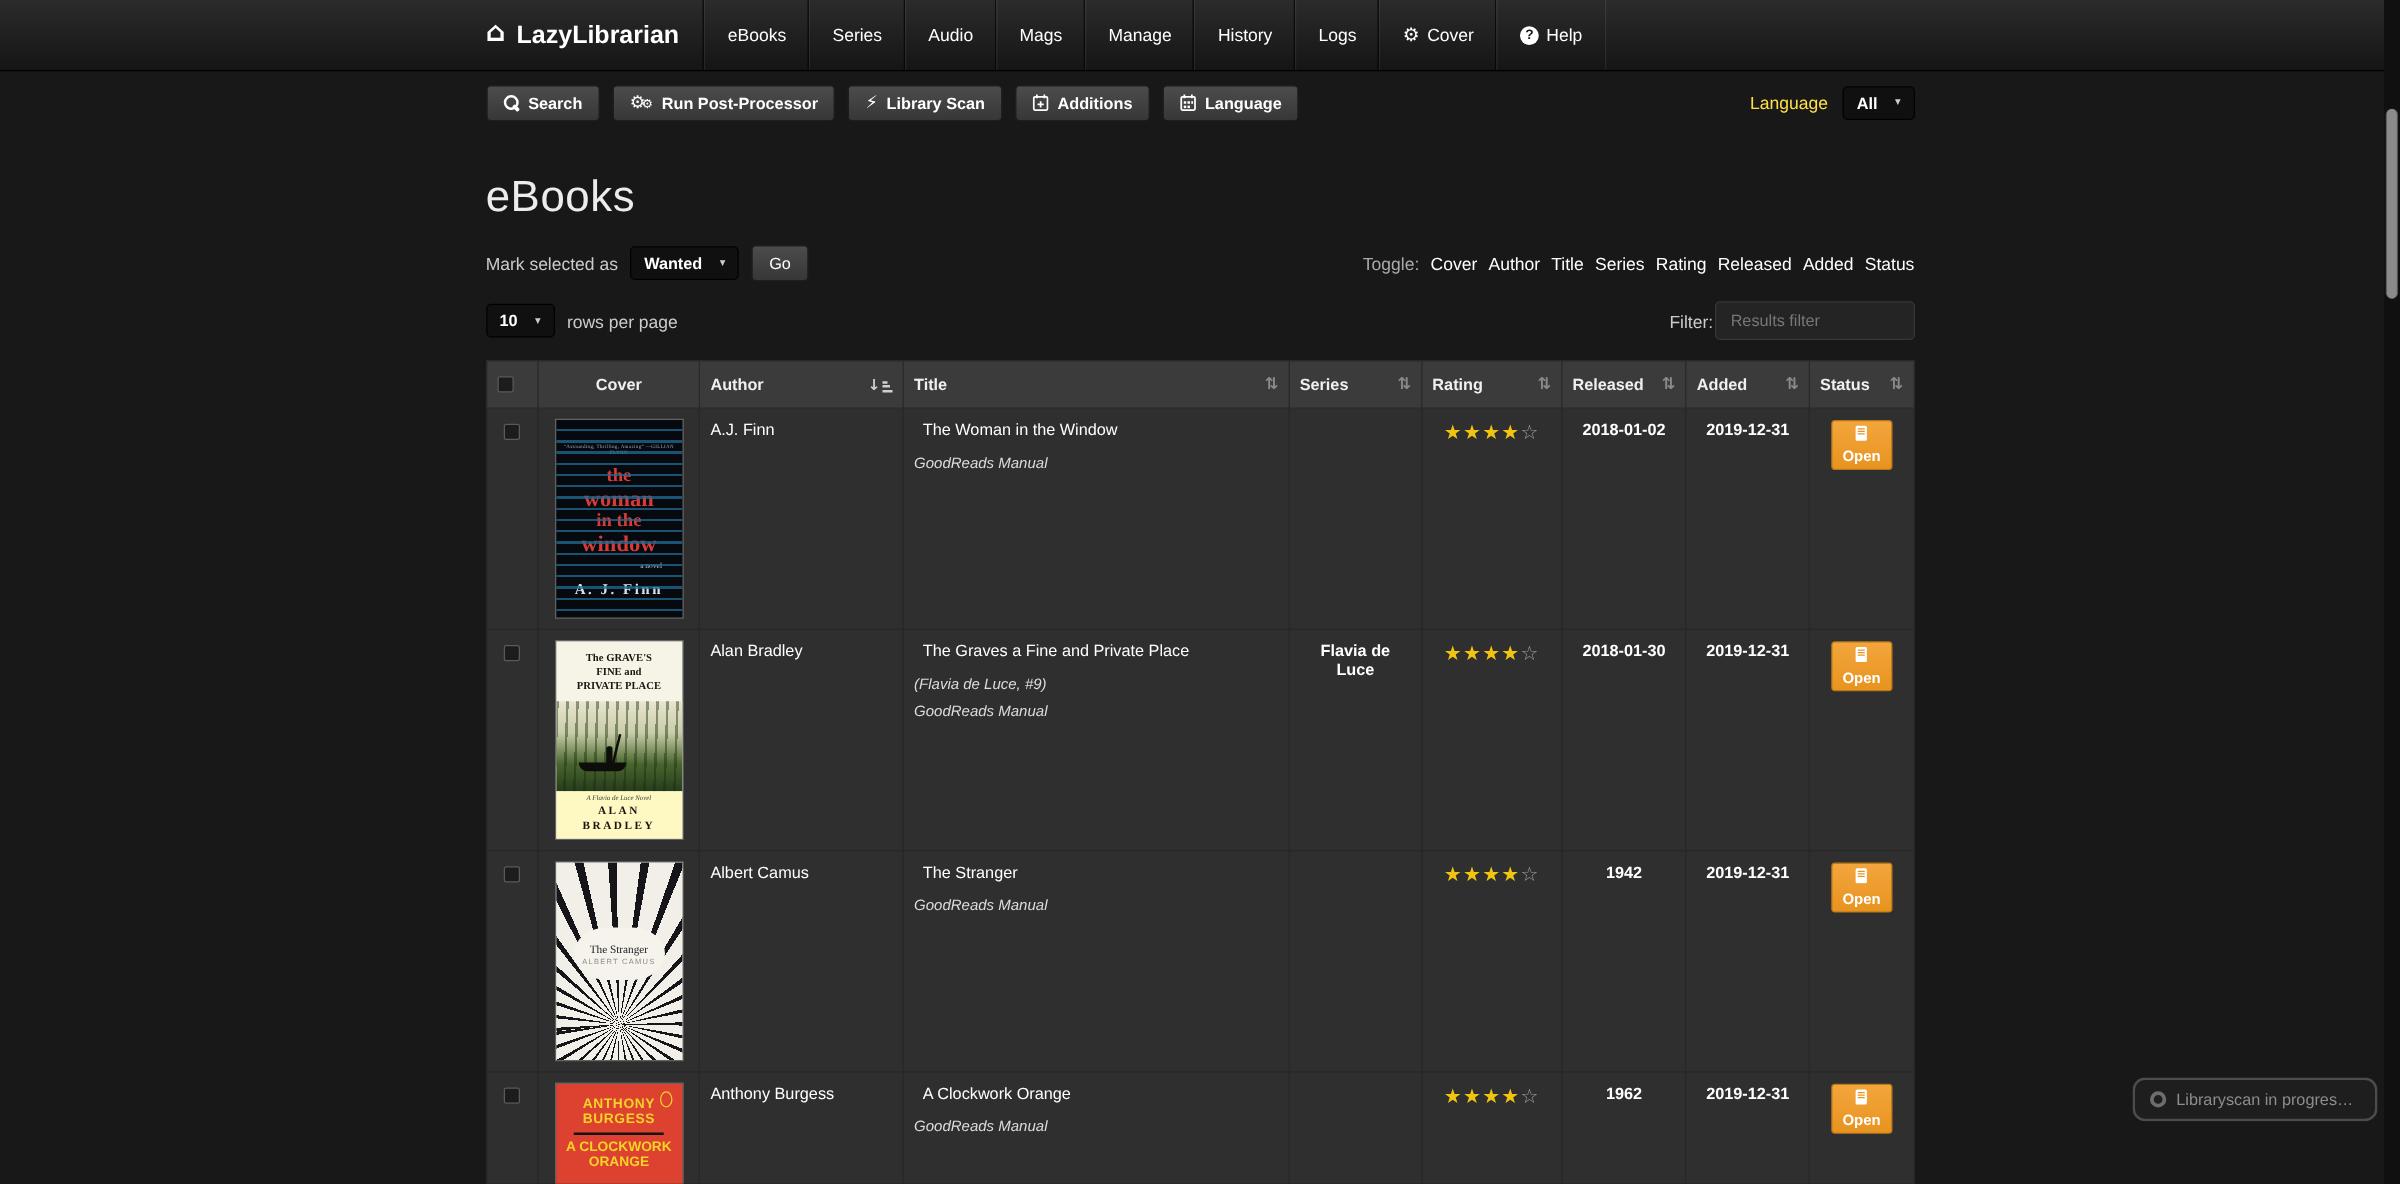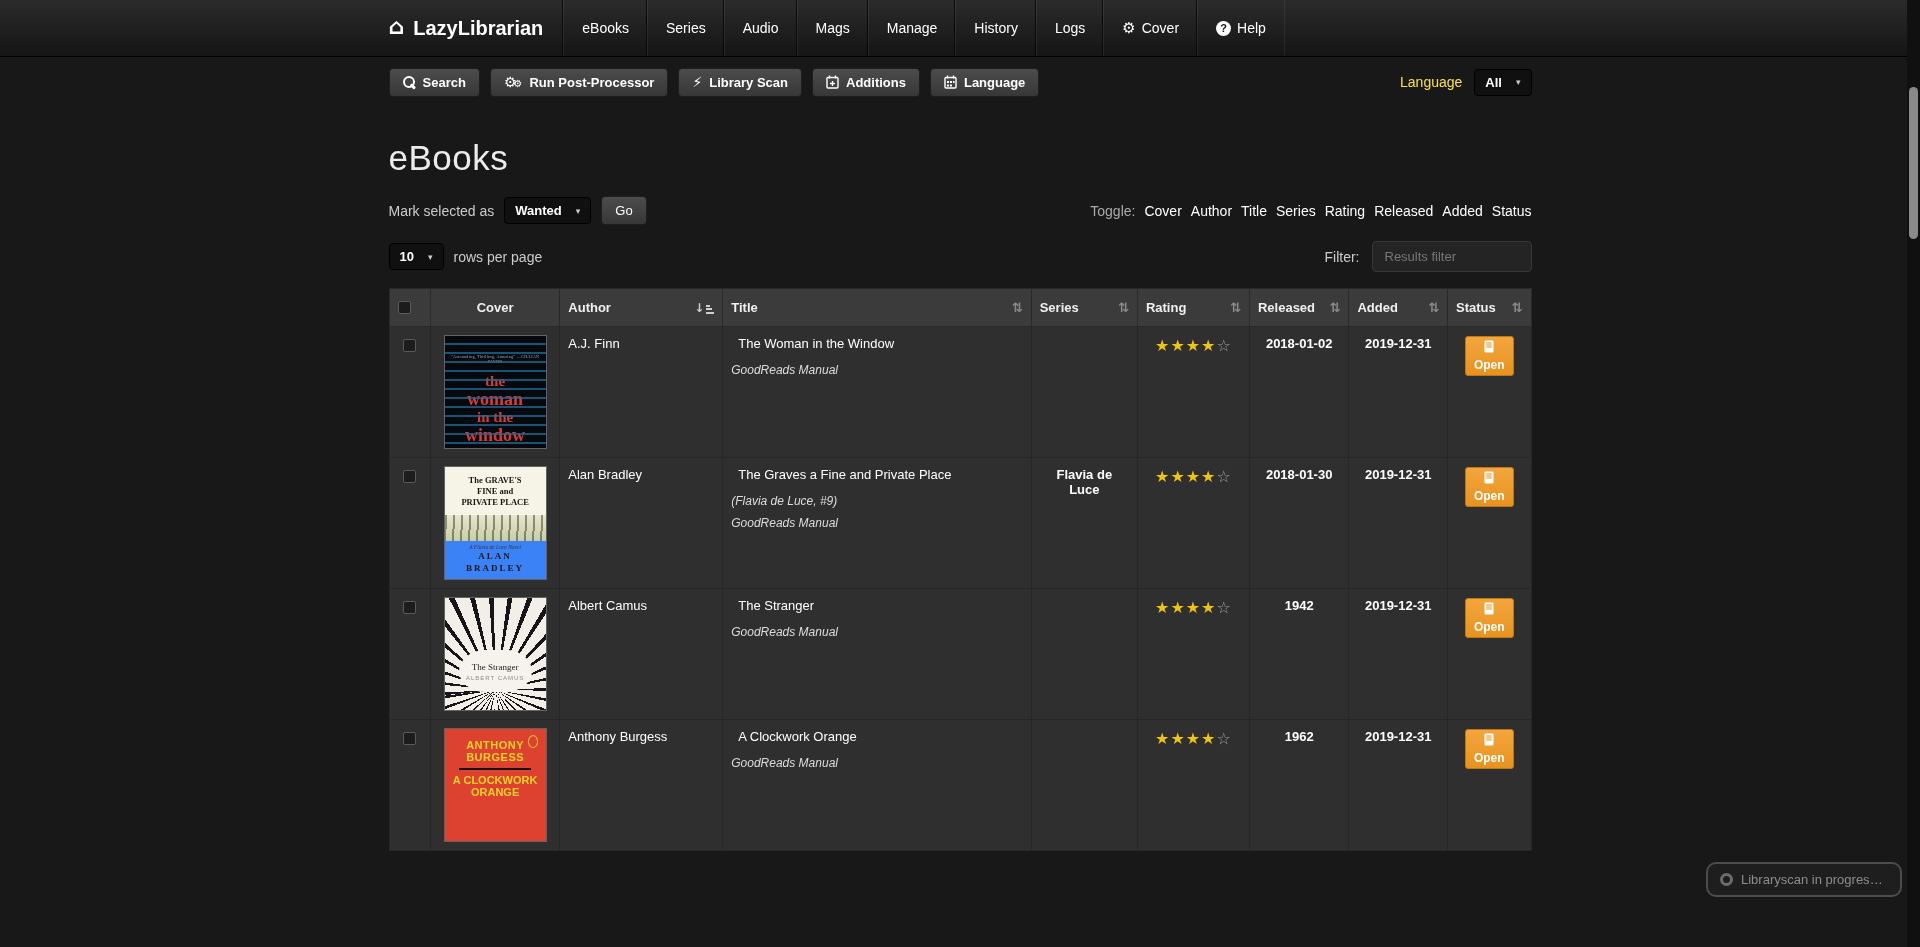--- a/index.html
+++ b/index.html
@@ -67,21 +67,21 @@
   .controls-row .gap { margin-right:10px; }
   .btn-go {
     background:linear-gradient(#4c4c4c,#373737); border:1px solid #1e1e1e; color:#fff;
     font-size:13px; font-weight:normal; padding:6px 13px; border-radius:4px; cursor:pointer;
     font-family:"Liberation Sans", sans-serif;
   }
   .toggle-wrap { margin-left:auto; display:flex; gap:9px; align-items:center; }
   .toggle-label { color:#aaa; }
   .toggle-link { color:#fff; cursor:pointer; }
 
-  .filter-wrap { margin-left:auto; display:flex; gap:12px; align-items:center; }
+  .filter-wrap { margin-left:auto; display:flex; gap:1px; align-items:center; }
   .filter-input {
     background:#242424; border:1px solid #363636; border-radius:4px; color:#ddd;
     padding:7px 12px; width:160px; font-size:13px; outline:none;
     font-family:"Liberation Sans", sans-serif;
   }
   .filter-input::placeholder { color:#777; }
 
   
   table.books { width:100%; border-collapse:collapse; background:#2f2f2f; font-size:13px; }
   table.books th {
@@ -125,21 +125,21 @@
 
   .btn-open {
     background:linear-gradient(#f3a63d,#e8931f); border:1px solid #b97a16; border-radius:3px;
     color:#fff; font-weight:bold; font-size:12px; padding:3px 8px;
     display:inline-flex; gap:5px; align-items:center; cursor:pointer;
     font-family:"Liberation Sans", sans-serif;
     flex-direction:column;
   }
 
   
-  .cover { width:101px; height:112px; position:relative; overflow:hidden; margin:0 auto;
+  .cover { width:101px; height:158px; position:relative; overflow:hidden; margin:0 auto;
            outline:1px solid rgba(255,255,255,0.25); cursor:pointer; text-align:center; }
 
   
   .cv-www { background:#06090d; font-family:"Liberation Serif", serif; }
   .cv-www::after { content:""; position:absolute; inset:0;
      background:repeating-linear-gradient(180deg, transparent 0 7px, rgba(32,108,150,0.75) 7px 9px); }
   .cv-www .quote { color:#9fb4bd; font-size:4px; margin-top:18px; letter-spacing:0.3px; }
   .cv-www .t1 { color:#d93a35; font-weight:bold; font-size:15px; line-height:1.05; margin-top:10px; }
   .cv-www .t2, .cv-www .t4 { color:#d93a35; font-weight:bold; font-size:18px; line-height:1.05; }
   .cv-www .t3 { color:#d93a35; font-weight:bold; font-size:15px; line-height:1.15; }
@@ -152,21 +152,21 @@
   .cv-grave .mid {
     position:absolute; left:0; right:0; top:48px; height:72px;
     background:linear-gradient(180deg,#e9e5cf 0%, #c9cda9 35%, #49652e 70%, #273c1d 100%);
   }
   .cv-grave .mid::before { content:""; position:absolute; inset:0;
     background:repeating-linear-gradient(92deg, rgba(25,45,12,0.45) 0 2px, transparent 2px 8px); }
   .cv-grave .boat { position:absolute; left:18px; bottom:16px; width:38px; height:7px;
     background:#0d0d0a; border-radius:0 0 8px 8px; }
   .cv-grave .figure { position:absolute; left:40px; bottom:22px; width:5px; height:14px; background:#0d0d0a; border-radius:2px; }
   .cv-grave .pole { position:absolute; left:47px; bottom:20px; width:1.5px; height:26px; background:#0d0d0a; transform:rotate(14deg); }
-  .cv-grave .bottom { position:absolute; left:0; right:0; bottom:0; height:38px; background:#3b82f6; }
+  .cv-grave .bottom { position:absolute; left:0; right:0; bottom:0; height:38px; background:#fef9c3; }
   .cv-grave .note { font-style:italic; font-size:5.5px; color:#3a3a33; margin-top:3px; }
   .cv-grave .a1, .cv-grave .a2 { font-weight:bold; font-size:9px; letter-spacing:2px; line-height:1.35; }
 
   
   .cv-stranger { background:#f1efe8; }
   .cv-stranger .rays { position:absolute; inset:0;
     background:repeating-conic-gradient(from -96deg at 50% 82%, #15151a 0deg 3deg, #f1efe8 3deg 11.5deg); }
   .cv-stranger .panel {
     position:absolute; left:14px; right:14px; top:52px; height:42px;
     background:#f5f3ec; border-radius:40% / 55%; display:flex; flex-direction:column;

